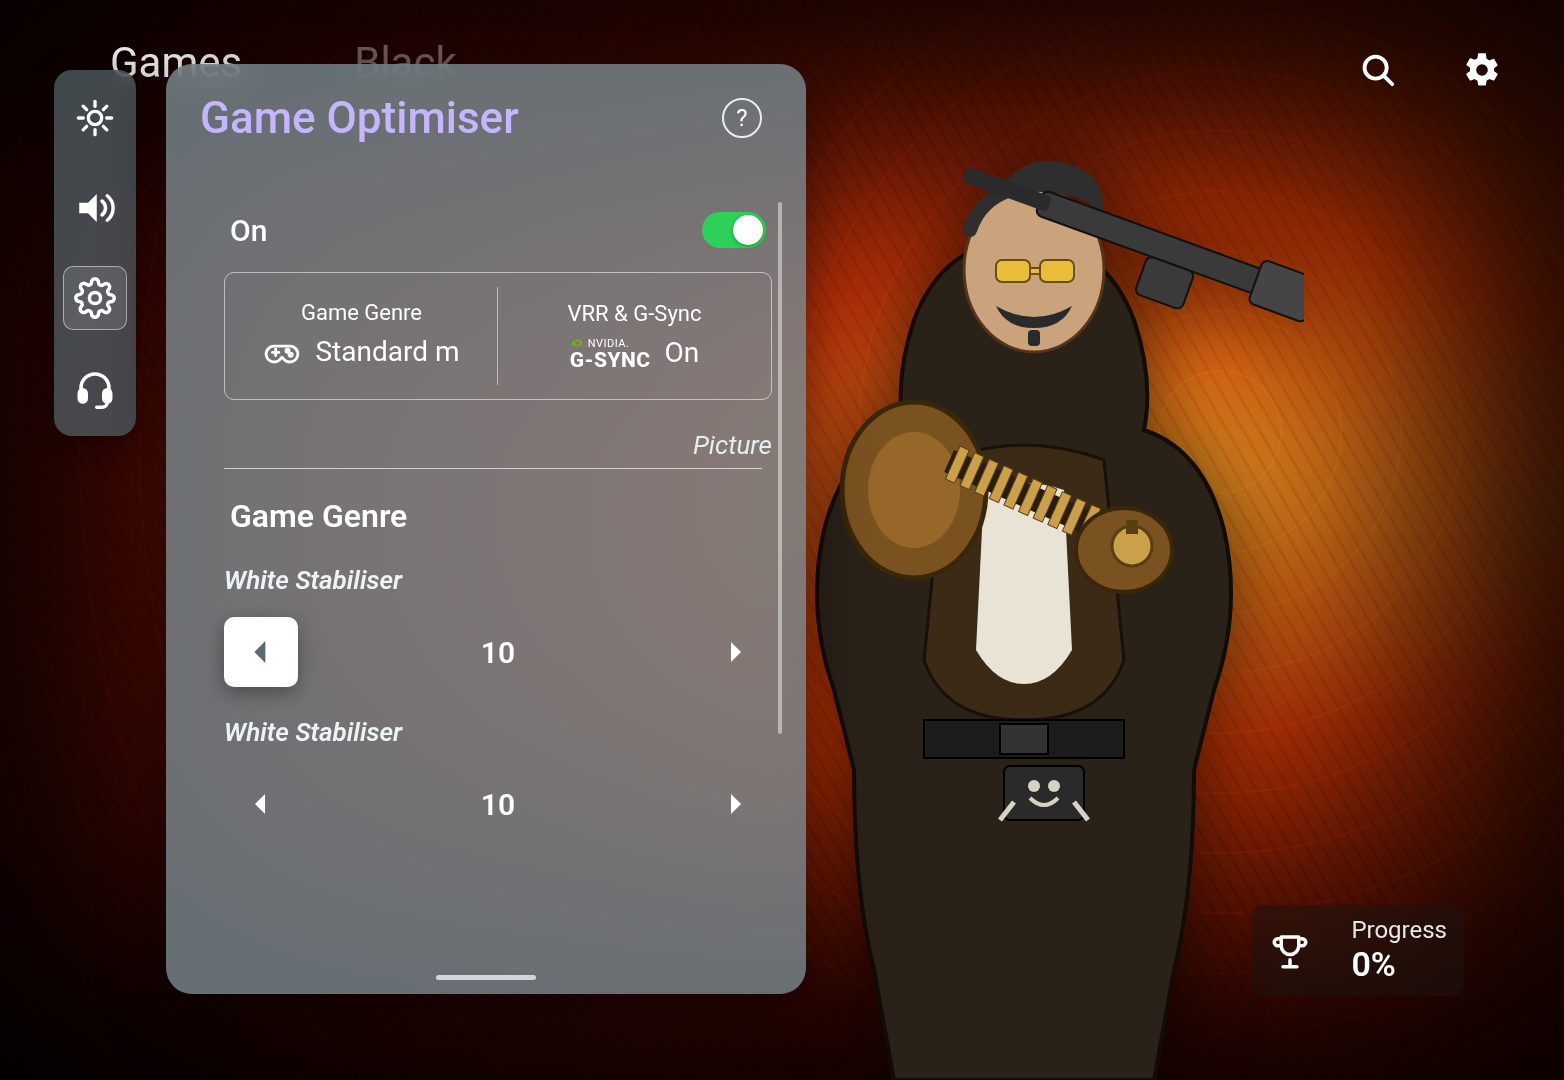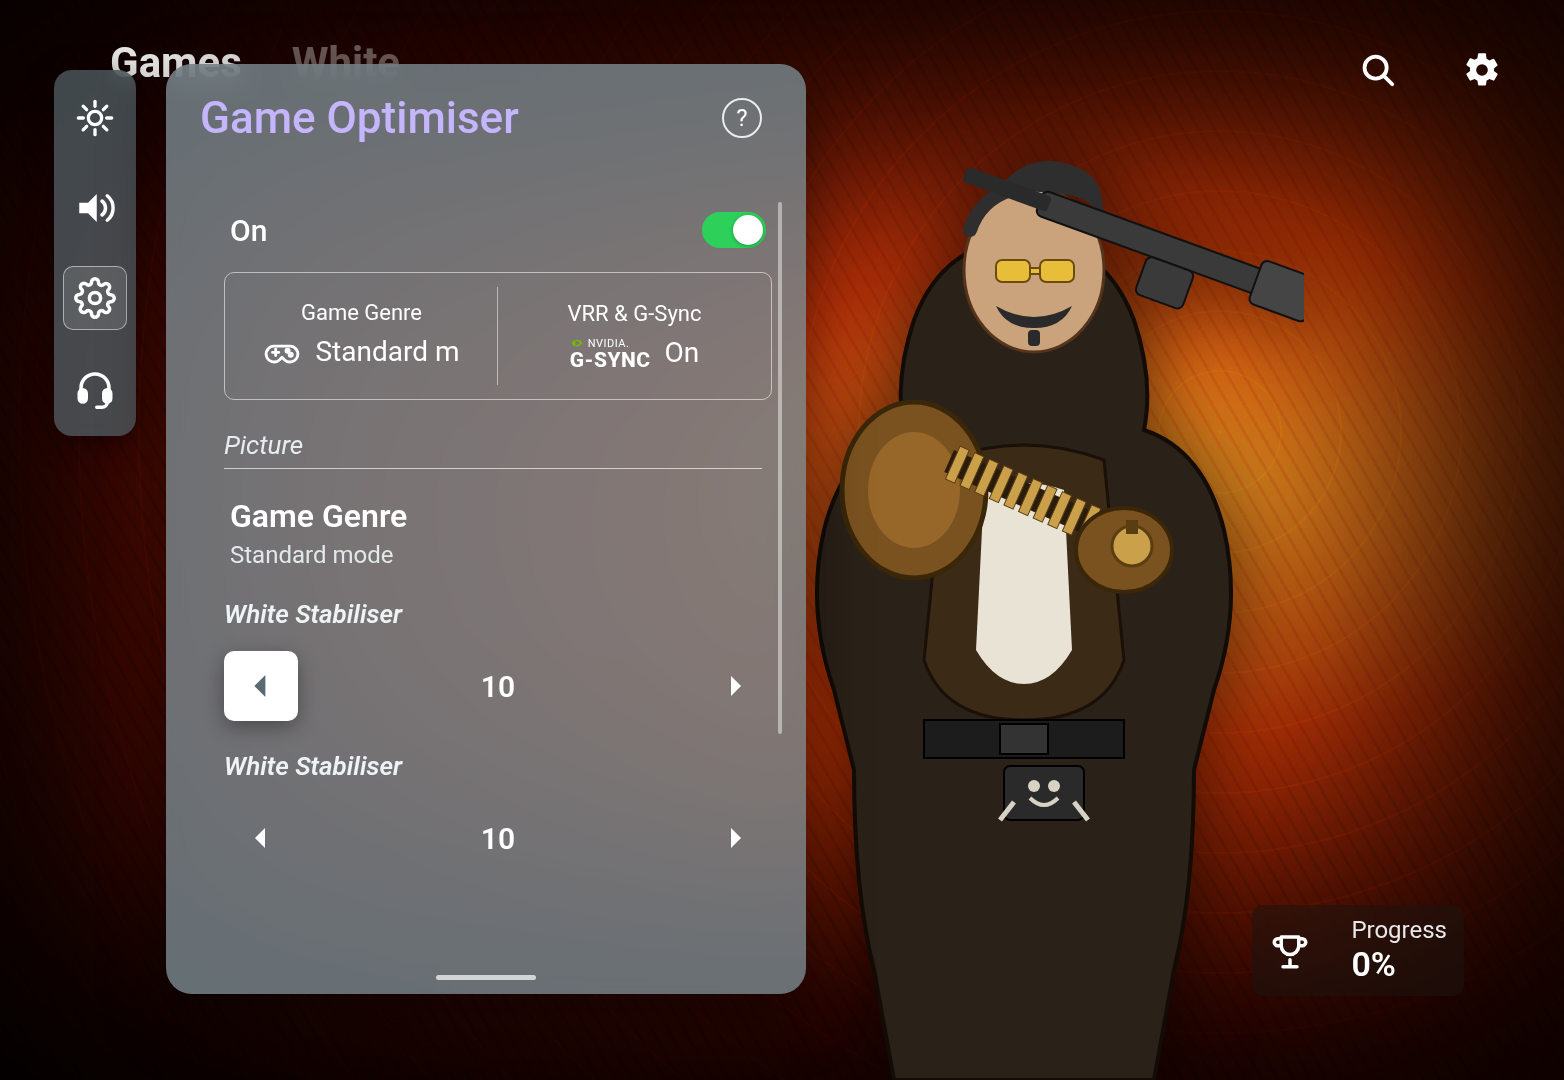--- a/index.html
+++ b/index.html
@@ -44,23 +44,23 @@
     height: 960px;
     filter: drop-shadow(0 0 40px rgba(0,0,0,0.6));
   }
 
   
   .top-tabs {
     position: absolute;
     top: 38px;
     left: 110px;
     display: flex;
-    gap: 50px;
+    gap: 112px;
     font-size: 42px;
-    font-weight: 700;
+    font-weight: 400;
     color: rgba(255,255,255,0.35);
     z-index: 1;
   }
   .top-tabs .active { color: rgba(255,255,255,0.9); }
 
   
   .top-right {
     position: absolute;
     top: 48px;
     right: 60px;
@@ -231,20 +231,21 @@
   }
   .gsync-badge .nv { display:flex; align-items:center; gap:4px; }
   .gsync-badge .nv svg { width:14px; height:14px; }
   .gsync-badge .gs { font-size:21px; font-weight:800; letter-spacing:0.5px; }
 
   .section-label {
     margin-top: 30px;
     font-size: 26px;
     font-style: italic;
     color: #e8eef0;
+    text-align: right;
   }
   .section-rule { height:1px; background: rgba(255,255,255,0.65); margin-top:8px; margin-right:10px;}
 
   .item {
     padding: 28px 6px 0 6px;
   }
   .item .title { font-size: 32px; font-weight: 600; }
   .item .sub { font-size: 24px; color: #e3e9eb; margin-top:6px; }
 
   .stepper {
@@ -359,21 +360,21 @@
       <circle cx="-10" cy="-4" r="6" fill="#d8d2c4"></circle>
         <circle cx="10" cy="-4" r="6" fill="#d8d2c4"></circle>
       <path d="M-14 8 q14 14 28 0" fill="none" stroke="#d8d2c4" stroke-width="4"></path>
       <path d="M-30 12 l-14 18 M30 12 l14 18" stroke="#d8d2c4" stroke-width="5"></path>
     </g>
   </svg>
 </div>
 
 <div class="top-tabs">
   <span class="active">Games</span>
-  <span>White</span>
+  <span>Black</span>
 </div>
 
 <div class="top-right">
   <div class="icon-btn">
     <svg width="38" height="38" viewBox="0 0 24 24" fill="none" stroke="currentColor" stroke-width="2.4" stroke-linecap="round">
       <circle cx="10.5" cy="10.5" r="7"></circle>
         <line x1="21" y1="21" x2="16" y2="16"></line>
     </svg>
   </div>
   <div class="icon-btn">
@@ -474,21 +475,20 @@
             <span class="val">On</span>
           </div>
         </div>
       </div>
 
       <div class="section-label">Picture</div>
       <div class="section-rule"></div>
 
       <div class="item">
         <div class="title">Game Genre</div>
-        <div class="sub">Standard mode</div>
       </div>
 
       <div class="field-label">White Stabiliser</div>
       <div class="stepper">
         <div class="step-btn focused">
           <svg width="18" height="22" viewBox="0 0 12 20" fill="#5a6a72">
               <polygon points="10 0 10 20 0 10"></polygon>
             </svg>
         </div>
         <div class="val">10</div>

